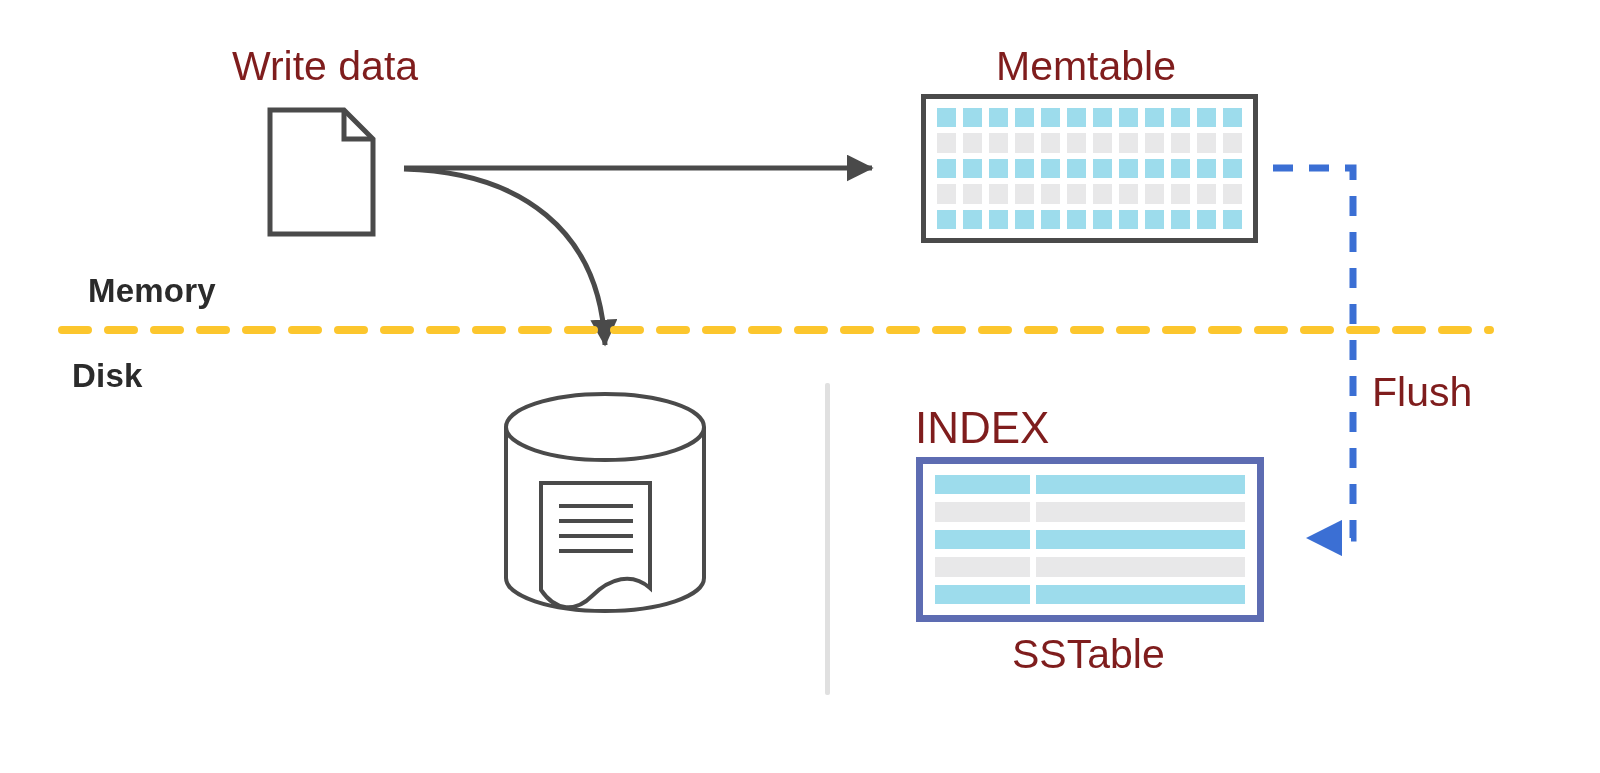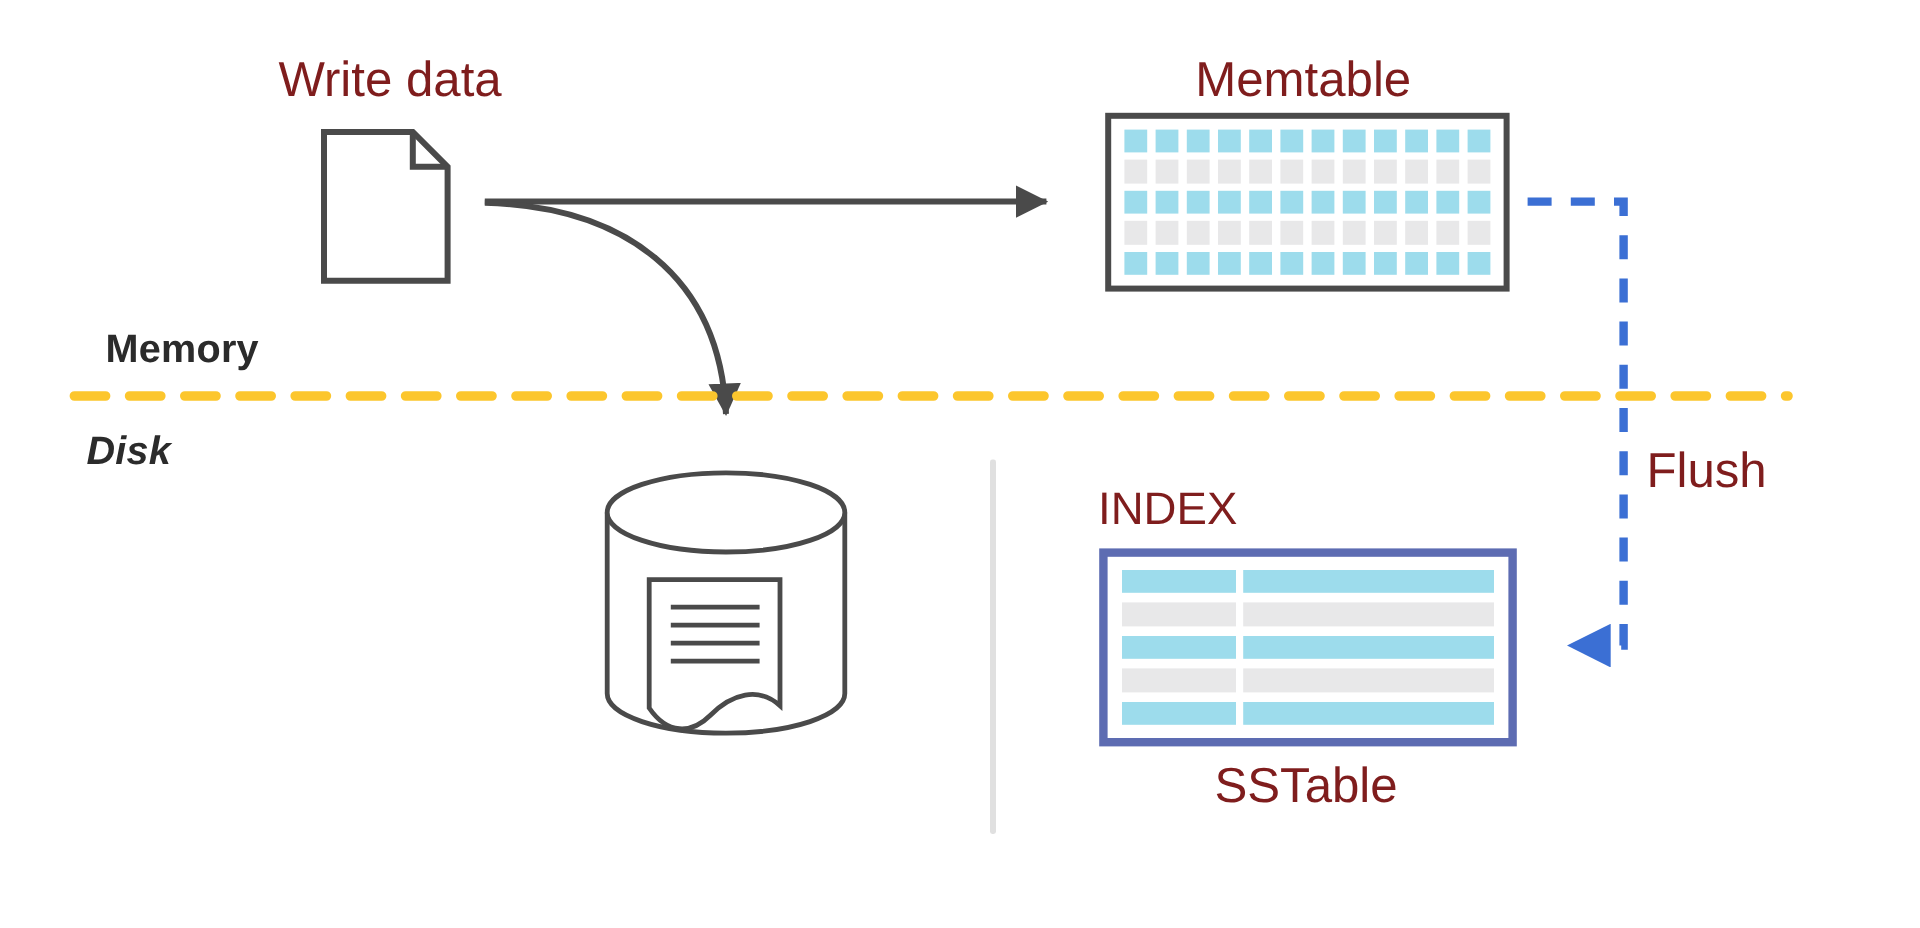--- a/index.html
+++ b/index.html
@@ -42,23 +42,23 @@
   .label-bold {
     font-size: 33px;
     font-weight: bold;
     color: #2b2b2b;
     letter-spacing: 0.2px;
   }
 
   #label-write-data { left: 232px; top: 46px; }
   #label-memtable   { left: 996px; top: 46px; }
   #label-memory     { left: 72px;  top: 274px; margin-left: 16px; }
-  #label-disk       { left: 72px;  top: 359px; font-style: italic; }
+  #label-disk       { left: 72px;  top: 359px; }
   #label-commit-log { left: 497px; top: 648px; }
-  #label-index      { left: 915px; top: 406px; font-size: 38px; }
+  #label-index      { left: 915px; top: 406px; font-size: 44px; }
   #label-sstable    { left: 1012px; top: 634px; }
   #label-flush      { left: 1372px; top: 372px; }
 
   
   #memtable-box {
     position: absolute;
     left: 921px;
     top: 94px;
     width: 337px;
     height: 149px;

